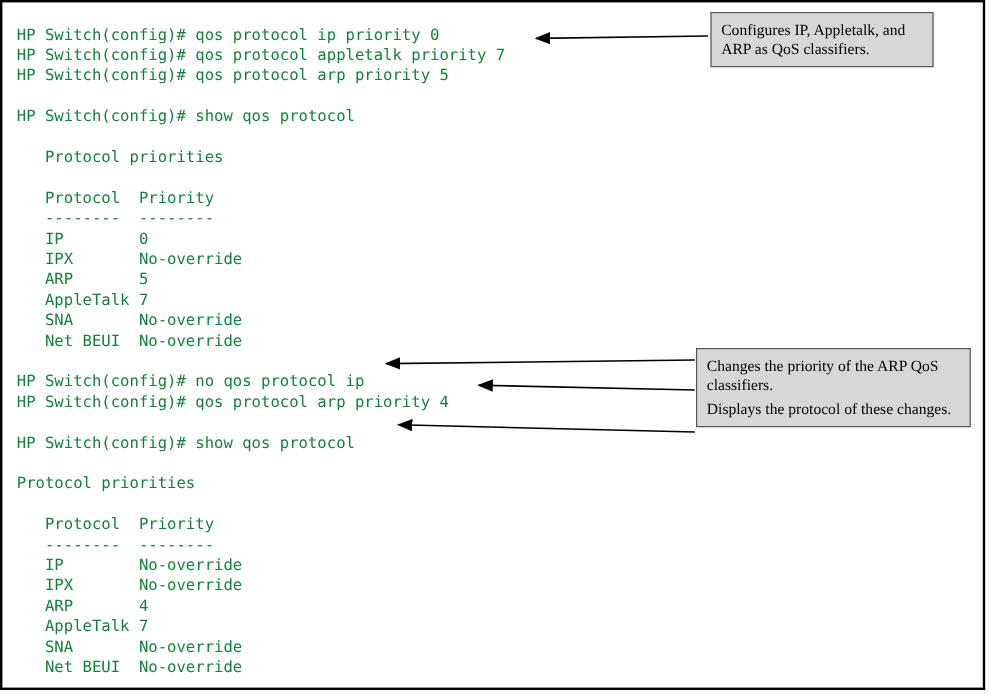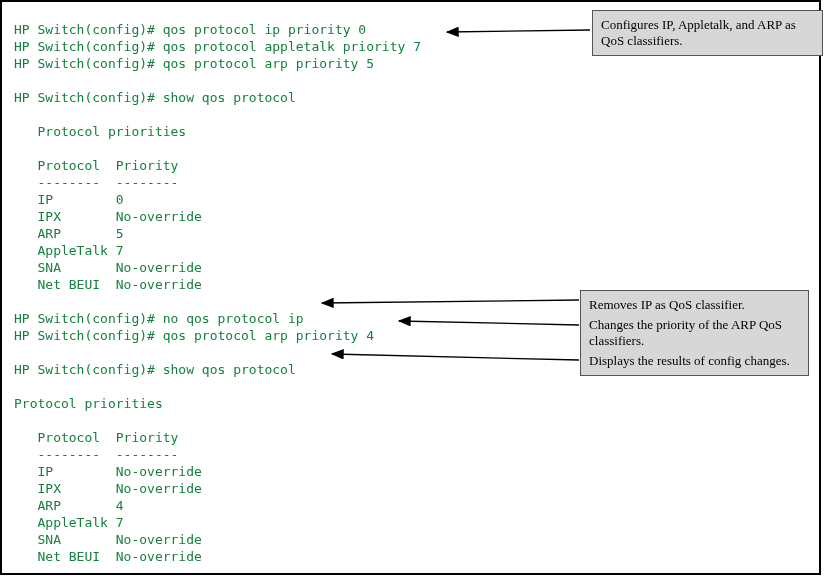--- a/index.html
+++ b/index.html
@@ -90,23 +90,22 @@
 
     <line x1="588" y1="28" x2="445" y2="30" stroke="#000" stroke-width="1.3" marker-end="url(#ah)"></line>
 
     <line x1="577" y1="298" x2="320" y2="301" stroke="#000" stroke-width="1.3" marker-end="url(#ah)"></line>
 
     <line x1="577" y1="323" x2="397" y2="319" stroke="#000" stroke-width="1.3" marker-end="url(#ah)"></line>
 
     <line x1="577" y1="358" x2="330" y2="352" stroke="#000" stroke-width="1.3" marker-end="url(#ah)"></line>
   </svg>
 
-  <div class="callout" style="left:590px; top:8px; width:231px;">
+  <div class="callout" style="left:590px; top:8px; width:186px;">
     <span>Configures IP, Appletalk, and ARP as QoS classifiers.</span>
   </div>
 
   <div class="callout" style="left:578px; top:288px; width:229px;">
-    <div style="margin-bottom:4px;">Removes IP as QoS classifier.</div>
     <div style="margin-bottom:4px;">Changes the priority of the ARP QoS classifiers.</div>
-    <div>Displays the results of config changes.</div>
+    <div>Displays the protocol of these changes.</div>
   </div>
 
 </div>
 
 </body></html>

